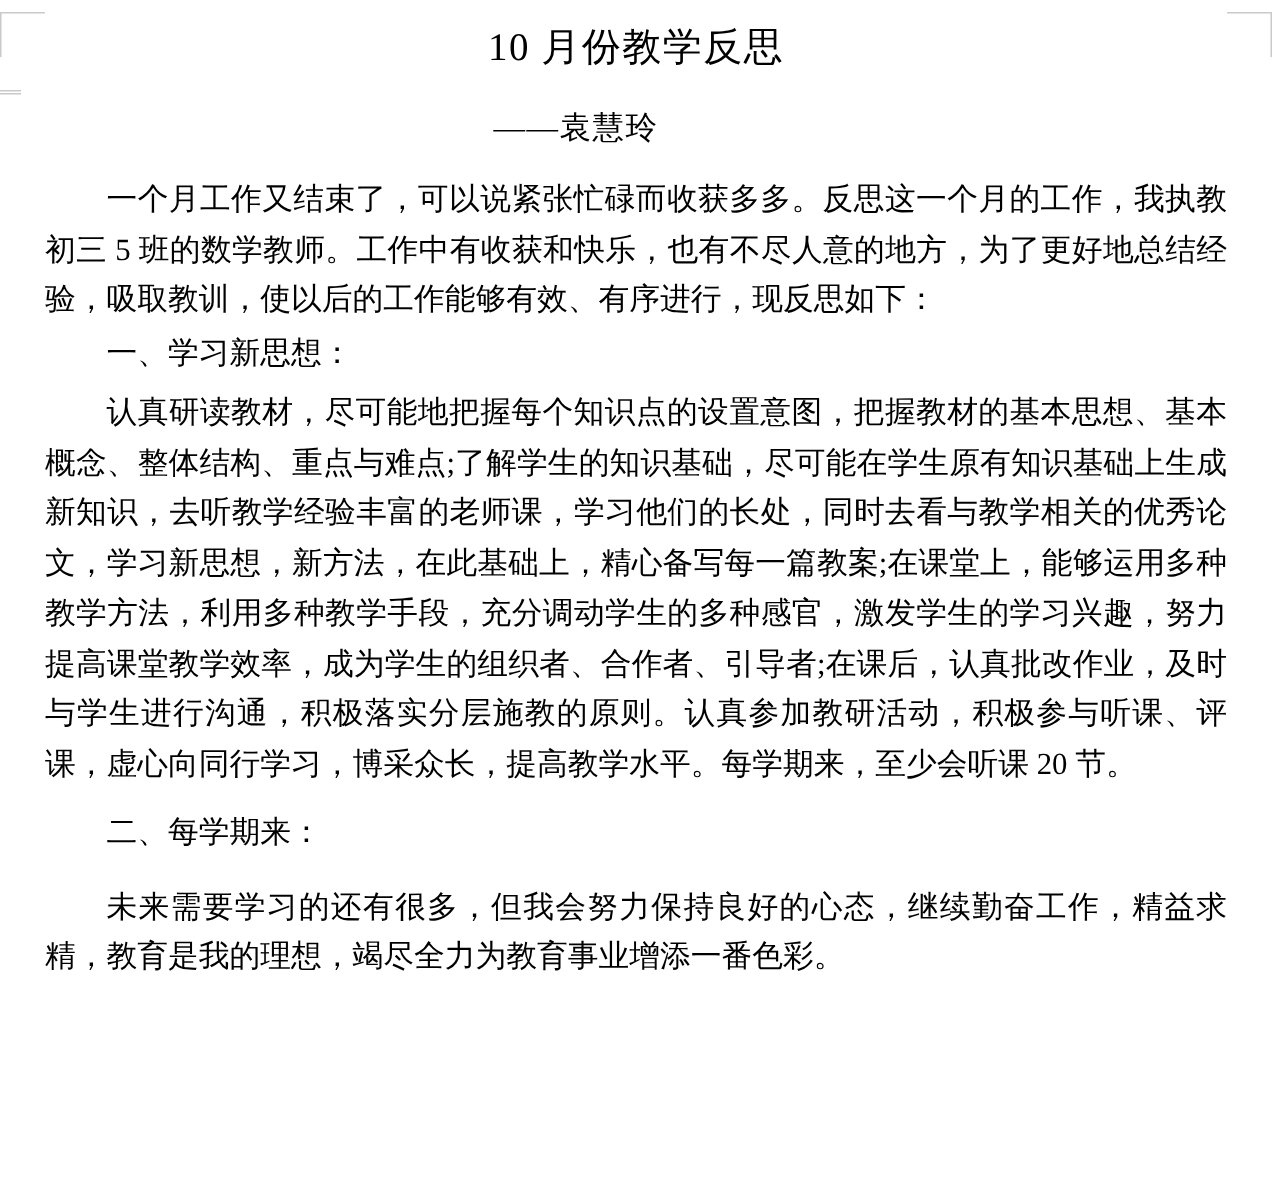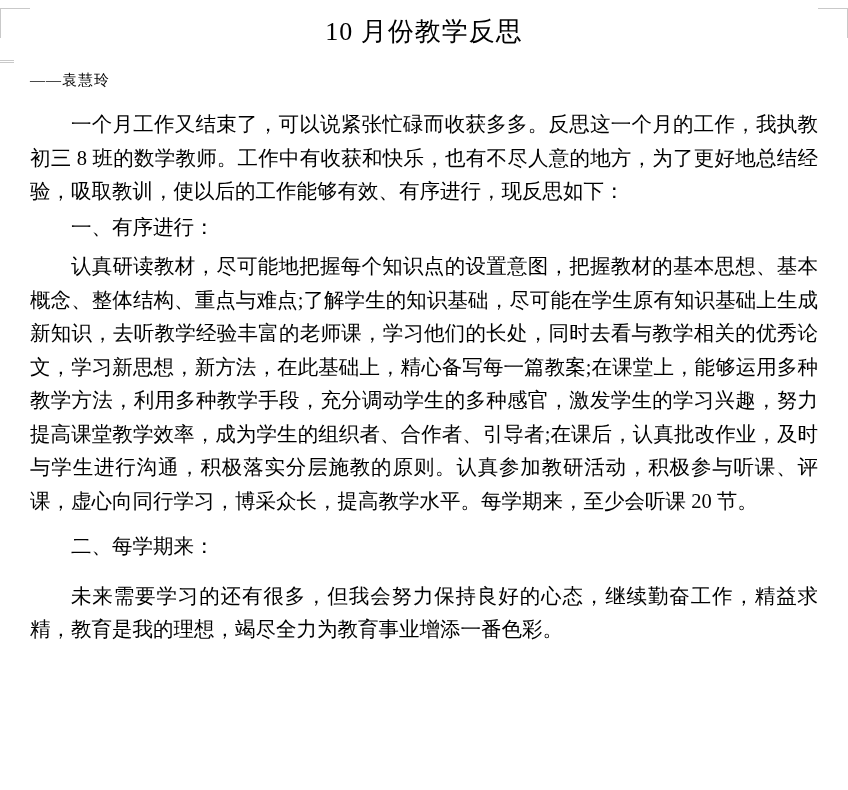--- a/index.html
+++ b/index.html
@@ -45,22 +45,22 @@
     font-size: 26px;
     line-height: 1.2;
     letter-spacing: 1px;
     margin-top: 16px;
     margin-bottom: 0;
     font-weight: normal;
     font-family: "Liberation Serif", "DejaVu Serif", serif;
   }
 
   .author-line {
-    text-align: left;
-    font-size: 15px;
+    text-align: center;
+    font-size: 21px;
     margin-top: 24px;
     padding-right: 80px;
     letter-spacing: 1px;
   }
 
   .para {
     font-size: 20.5px;
     line-height: 33.5px;
     text-align: justify;
     text-justify: inter-ideograph;
@@ -90,23 +90,23 @@
   <div class="crop crop-right-v"></div>
   <div class="crop crop-mid-left"></div>
   <div class="crop crop-mid-left2"></div>
 
   <div class="content">
 
     <h1 class="doc-title">10 月份教学反思</h1>
 
     <div class="author-line">——袁慧玲</div>
 
-    <p class="para indent first">一个月工作又结束了，可以说紧张忙碌而收获多多。反思这一个月的工作，我执教初三 8 班的数学教师。工作中有收获和快乐，也有不尽人意的地方，为了更好地总结经验，吸取教训，使以后的工作能够有效、有序进行，现反思如下：</p>
+    <p class="para indent first">一个月工作又结束了，可以说紧张忙碌而收获多多。反思这一个月的工作，我执教初三 5 班的数学教师。工作中有收获和快乐，也有不尽人意的地方，为了更好地总结经验，吸取教训，使以后的工作能够有效、有序进行，现反思如下：</p>
 
-    <p class="para indent section">一、有序进行：</p>
+    <p class="para indent section">一、学习新思想：</p>
 
     <div class="gap-small"></div>
 
     <p class="para indent">认真研读教材，尽可能地把握每个知识点的设置意图，把握教材的基本思想、基本概念、整体结构、重点与难点;了解学生的知识基础，尽可能在学生原有知识基础上生成新知识，去听教学经验丰富的老师课，学习他们的长处，同时去看与教学相关的优秀论文，学习新思想，新方法，在此基础上，精心备写每一篇教案;在课堂上，能够运用多种教学方法，利用多种教学手段，充分调动学生的多种感官，激发学生的学习兴趣，努力提高课堂教学效率，成为学生的组织者、合作者、引导者;在课后，认真批改作业，及时与学生进行沟通，积极落实分层施教的原则。认真参加教研活动，积极参与听课、评课，虚心向同行学习，博采众长，提高教学水平。每学期来，至少会听课 20 节。</p>
 
     <div class="gap-mid"></div>
 
     <p class="para indent section">二、每学期来：</p>
 
     <div class="gap-small"></div>

